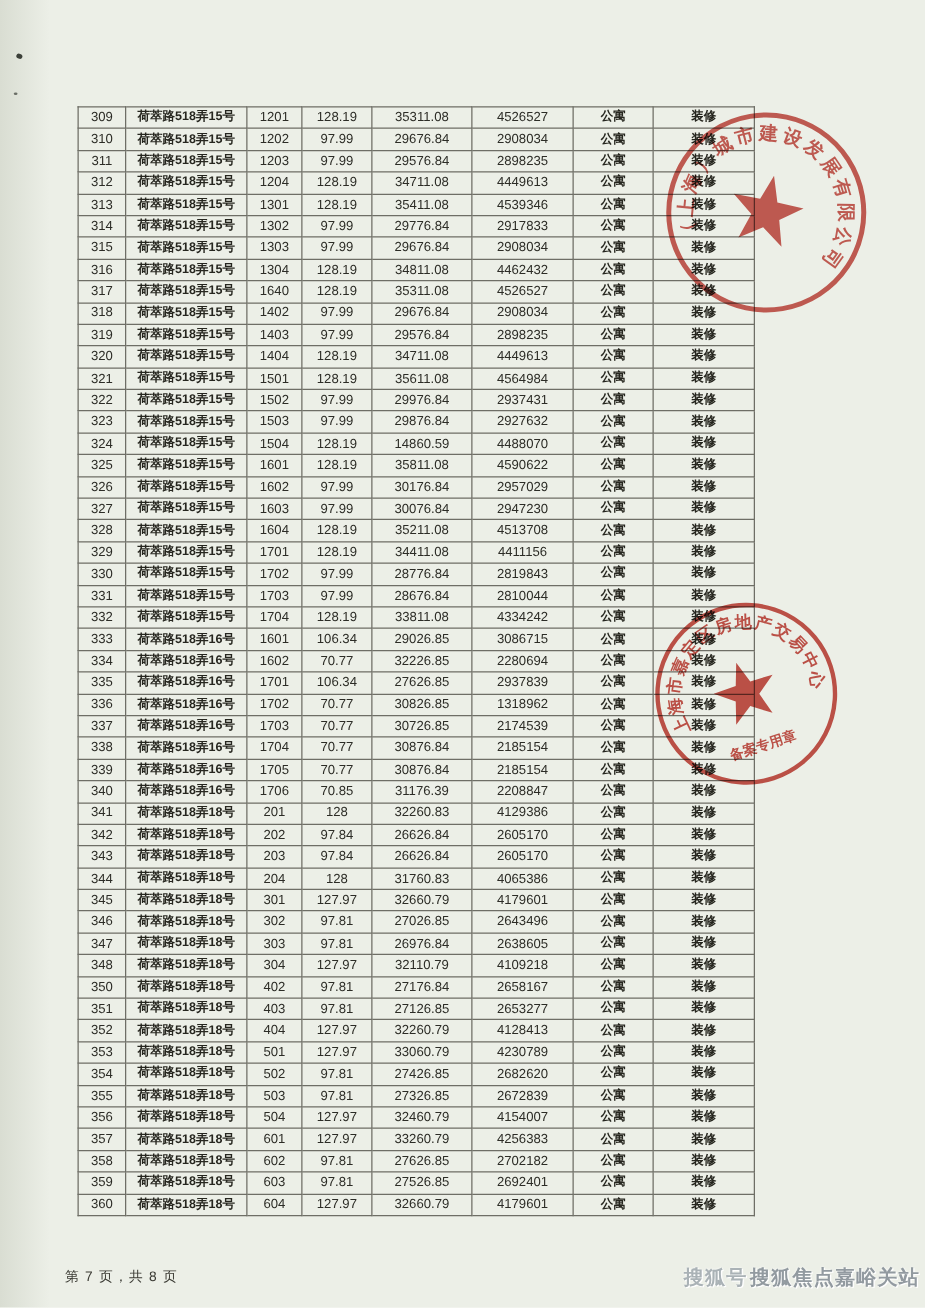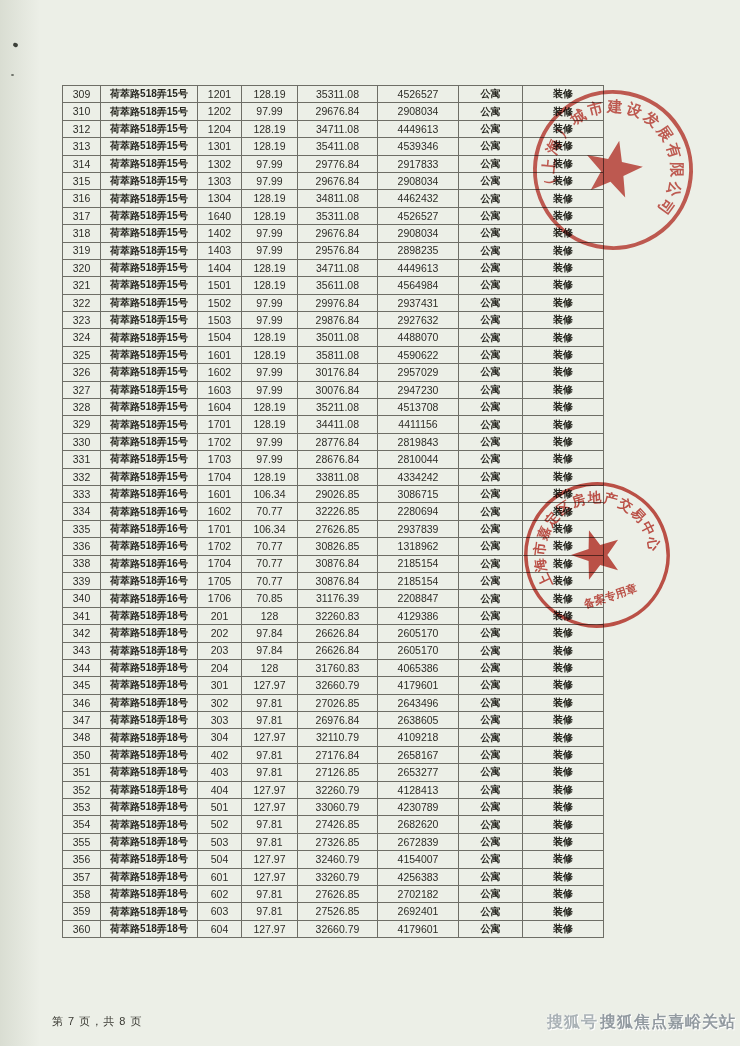--- a/index.html
+++ b/index.html
@@ -81,20 +81,30 @@
         <td class="col-seq">310</td>
         <td class="col-address">荷萃路518弄15号</td>
         <td class="col-room">1202</td>
         <td class="col-area">97.99</td>
         <td class="col-unit-price">29676.84</td>
         <td class="col-total-price">2908034</td>
         <td class="col-type">公寓</td>
         <td class="col-decoration">装修</td>
       </tr>
       <tr>
+        <td class="col-seq">311</td>
+        <td class="col-address">荷萃路518弄15号</td>
+        <td class="col-room">1203</td>
+        <td class="col-area">97.99</td>
+        <td class="col-unit-price">29576.84</td>
+        <td class="col-total-price">2898235</td>
+        <td class="col-type">公寓</td>
+        <td class="col-decoration">装修</td>
+      </tr>
+      <tr>
         <td class="col-seq">312</td>
         <td class="col-address">荷萃路518弄15号</td>
         <td class="col-room">1204</td>
         <td class="col-area">128.19</td>
         <td class="col-unit-price">34711.08</td>
         <td class="col-total-price">4449613</td>
         <td class="col-type">公寓</td>
         <td class="col-decoration">装修</td>
       </tr>
       <tr>
@@ -205,21 +215,21 @@
         <td class="col-unit-price">29876.84</td>
         <td class="col-total-price">2927632</td>
         <td class="col-type">公寓</td>
         <td class="col-decoration">装修</td>
       </tr>
       <tr>
         <td class="col-seq">324</td>
         <td class="col-address">荷萃路518弄15号</td>
         <td class="col-room">1504</td>
         <td class="col-area">128.19</td>
-        <td class="col-unit-price">35011.08</td>
+        <td class="col-unit-price">14860.59</td>
         <td class="col-total-price">4488070</td>
         <td class="col-type">公寓</td>
         <td class="col-decoration">装修</td>
       </tr>
       <tr>
         <td class="col-seq">325</td>
         <td class="col-address">荷萃路518弄15号</td>
         <td class="col-room">1601</td>
         <td class="col-area">128.19</td>
         <td class="col-unit-price">35811.08</td>
@@ -327,20 +337,30 @@
         <td class="col-type">公寓</td>
         <td class="col-decoration">装修</td>
       </tr>
       <tr>
         <td class="col-seq">336</td>
         <td class="col-address">荷萃路518弄16号</td>
         <td class="col-room">1702</td>
         <td class="col-area">70.77</td>
         <td class="col-unit-price">30826.85</td>
         <td class="col-total-price">1318962</td>
+        <td class="col-type">公寓</td>
+        <td class="col-decoration">装修</td>
+      </tr>
+      <tr>
+        <td class="col-seq">337</td>
+        <td class="col-address">荷萃路518弄16号</td>
+        <td class="col-room">1703</td>
+        <td class="col-area">70.77</td>
+        <td class="col-unit-price">30726.85</td>
+        <td class="col-total-price">2174539</td>
         <td class="col-type">公寓</td>
         <td class="col-decoration">装修</td>
       </tr>
       <tr>
         <td class="col-seq">338</td>
         <td class="col-address">荷萃路518弄16号</td>
         <td class="col-room">1704</td>
         <td class="col-area">70.77</td>
         <td class="col-unit-price">30876.84</td>
         <td class="col-total-price">2185154</td>

